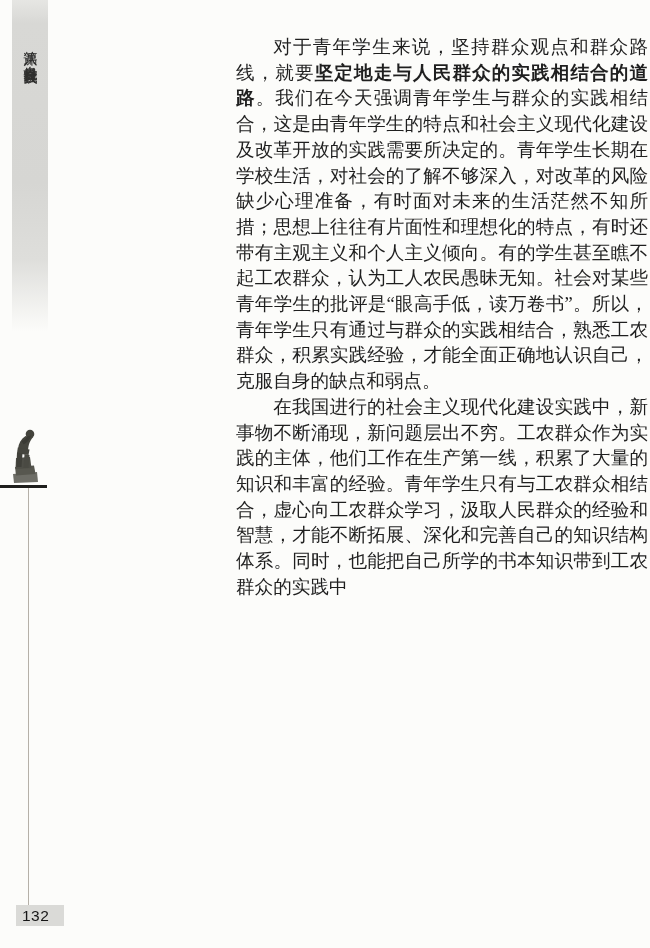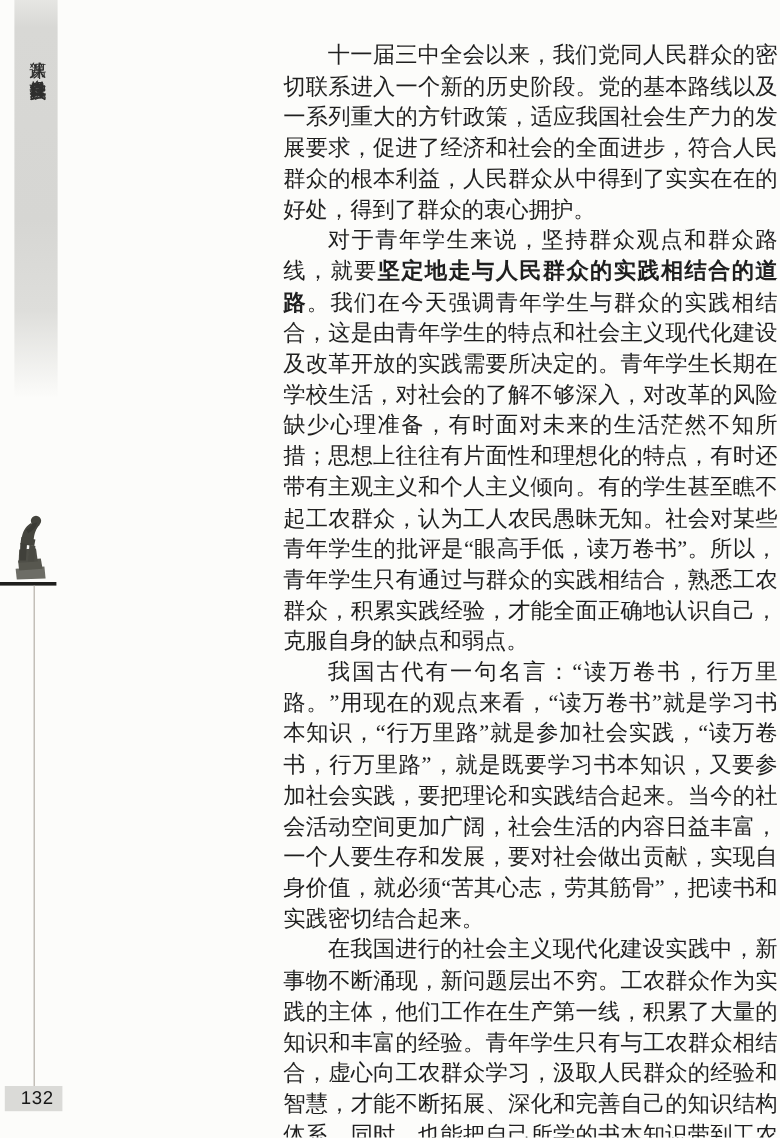--- a/index.html
+++ b/index.html
@@ -31,22 +31,22 @@
   
   .statue{position:absolute;left:4px;top:424px;width:42px;height:61px;}
   .statue svg{width:100%;height:100%;}
 
   
   .divider{position:absolute;left:0;top:485px;width:47px;height:2.5px;background:#1e1e1c;}
   .vrule{position:absolute;left:28px;top:488px;width:1px;height:417px;background:#b5b0a8;}
 
   
   .pagenum{
-    position:absolute;left:4px;top:905px;width:48px;height:21px;
-    background:#dadad7;display:flex;align-items:center;justify-content:center;
+    position:absolute;left:16px;top:905px;width:48px;height:21px;
+    background:#dadad7;display:flex;align-items:center;
     padding-left:6px;box-sizing:border-box;
   }
   .pagenum span{
     font-family:"Liberation Sans","DejaVu Sans",sans-serif;
     font-size:15.5px;color:#161616;letter-spacing:0.5px;
   }
 
   
   .content{
     position:absolute;left:236px;top:34px;width:412px;
@@ -91,19 +91,17 @@
   </div>
 
   <div class="divider"></div>
   <div class="vrule"></div>
 
   <div class="pagenum">
     <span>132</span>
   </div>
 
   <div class="content">
-    <p>十一届三中全会以来，我们党同人民群众的密切联系进入一个新的历史阶段。党的基本路线以及一系列重大的方针政策，适应我国社会生产力的发展要求，促进了经济和社会的全面进步，符合人民群众的根本利益，人民群众从中得到了实实在在的好处，得到了群众的衷心拥护。</p>
     <p><span>对于青年学生来说，坚持群众观点和群众路线，就要</span><b>坚定地走与人民群众的实践相结合的道路</b><span>。我们在今天强调青年学生与群众的实践相结合，这是由青年学生的特点和社会主义现代化建设及改革开放的实践需要所决定的。青年学生长期在学校生活，对社会的了解不够深入，对改革的风险缺少心理准备，有时面对未来的生活茫然不知所措；思想上往往有片面性和理想化的特点，有时还带有主观主义和个人主义倾向。有的学生甚至瞧不起工农群众，认为工人农民愚昧无知。社会对某些青年学生的批评是“眼高手低，读万卷书”。所以，青年学生只有通过与群众的实践相结合，熟悉工农群众，积累实践经验，才能全面正确地认识自己，克服自身的缺点和弱点。</span></p>
-    <p>我国古代有一句名言：“读万卷书，行万里路。”用现在的观点来看，“读万卷书”就是学习书本知识，“行万里路”就是参加社会实践，“读万卷书，行万里路”，就是既要学习书本知识，又要参加社会实践，要把理论和实践结合起来。当今的社会活动空间更加广阔，社会生活的内容日益丰富，一个人要生存和发展，要对社会做出贡献，实现自身价值，就必须“苦其心志，劳其筋骨”，把读书和实践密切结合起来。</p>
     <p>在我国进行的社会主义现代化建设实践中，新事物不断涌现，新问题层出不穷。工农群众作为实践的主体，他们工作在生产第一线，积累了大量的知识和丰富的经验。青年学生只有与工农群众相结合，虚心向工农群众学习，汲取人民群众的经验和智慧，才能不断拓展、深化和完善自己的知识结构体系。同时，也能把自己所学的书本知识带到工农群众的实践中</p>
   </div>
 
 </div>
 
 </body></html>

